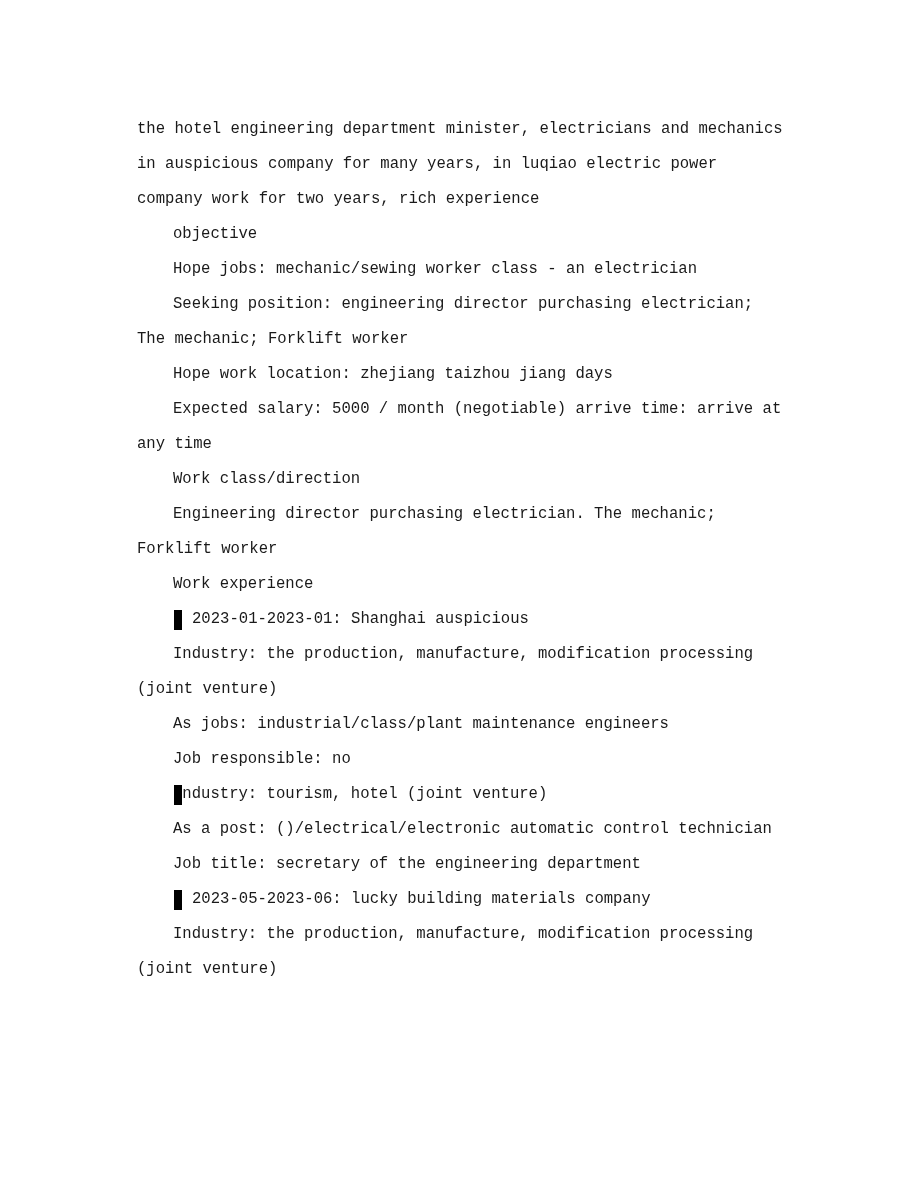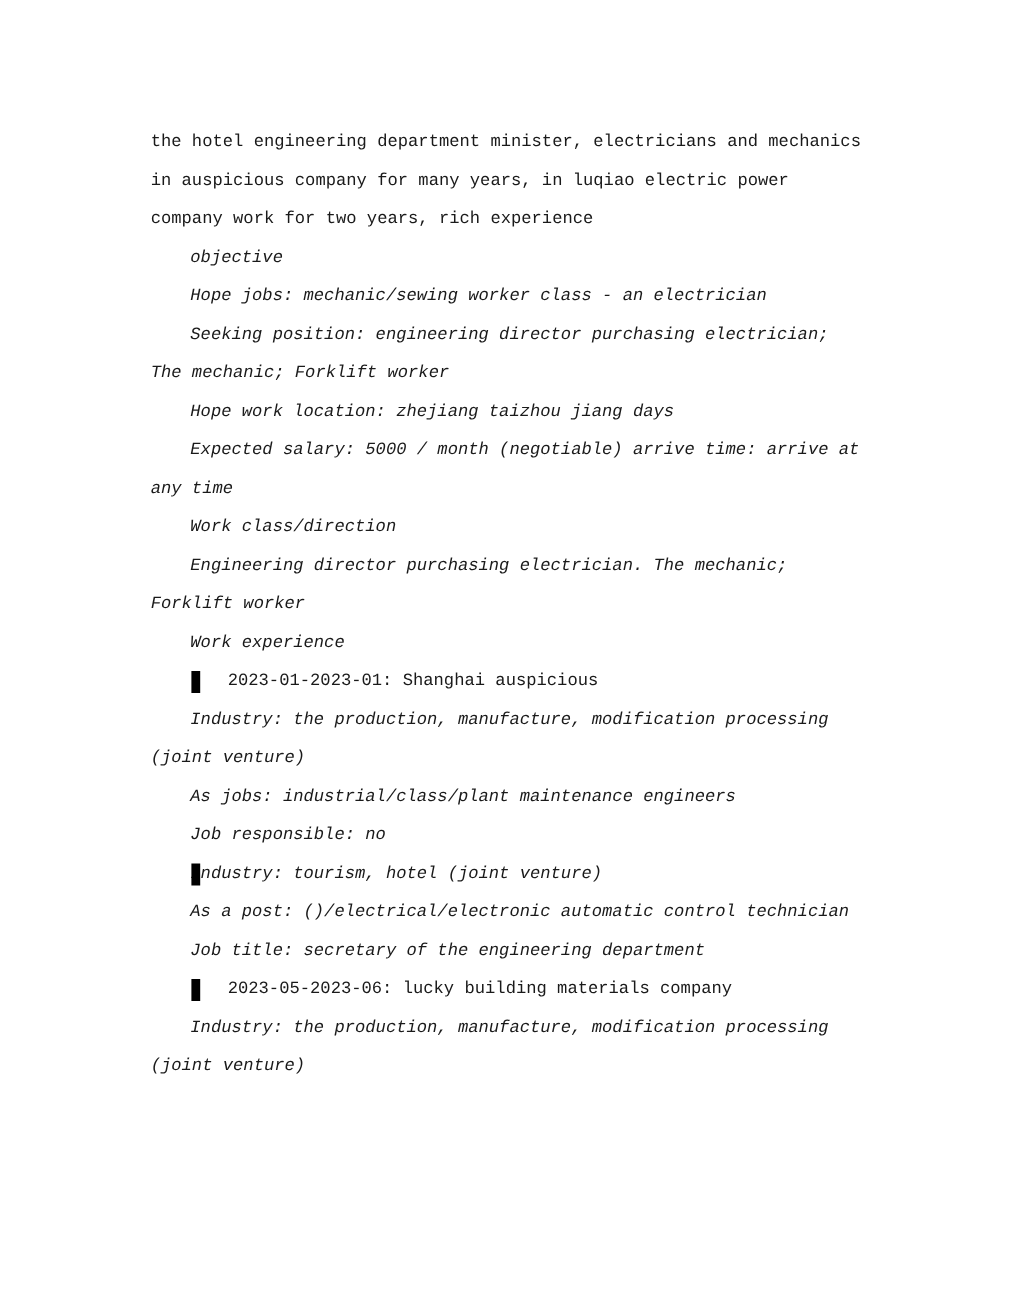--- a/index.html
+++ b/index.html
@@ -33,21 +33,20 @@
     letter-spacing: 0px;
     white-space: pre-wrap;
     word-break: normal;
     overflow-wrap: break-word;
     margin: 0;
     text-indent: 0;
   }
   
   .para.indent {
     text-indent: 36px;
-    font-style: italic;
   }
   .para.noindent {
     text-indent: 0;
   }
   
   .bullet-row {
     display: block;
     font-size: 15.6px;
     line-height: 35px;
     color: #1a1a1a;
@@ -60,21 +59,21 @@
     position: absolute;
     left: 37px;
     top: 8px;
     width: 8px;
     height: 20px;
     background: #000000;
     display: inline-block;
   }
   .bullet-text {
     display: inline-block;
-    padding-left: 33px;
+    padding-left: 18px;
   }
 </style>
 </head>
 <body>
 
 <div id="page">
   <div id="doc-body">
       <p class="para noindent">the hotel engineering department minister, electricians and mechanics in auspicious company for many years, in luqiao electric power company work for two years, rich experience</p>
       <p class="para indent">objective</p>
       <p class="para indent">Hope jobs: mechanic/sewing worker class - an electrician</p>

